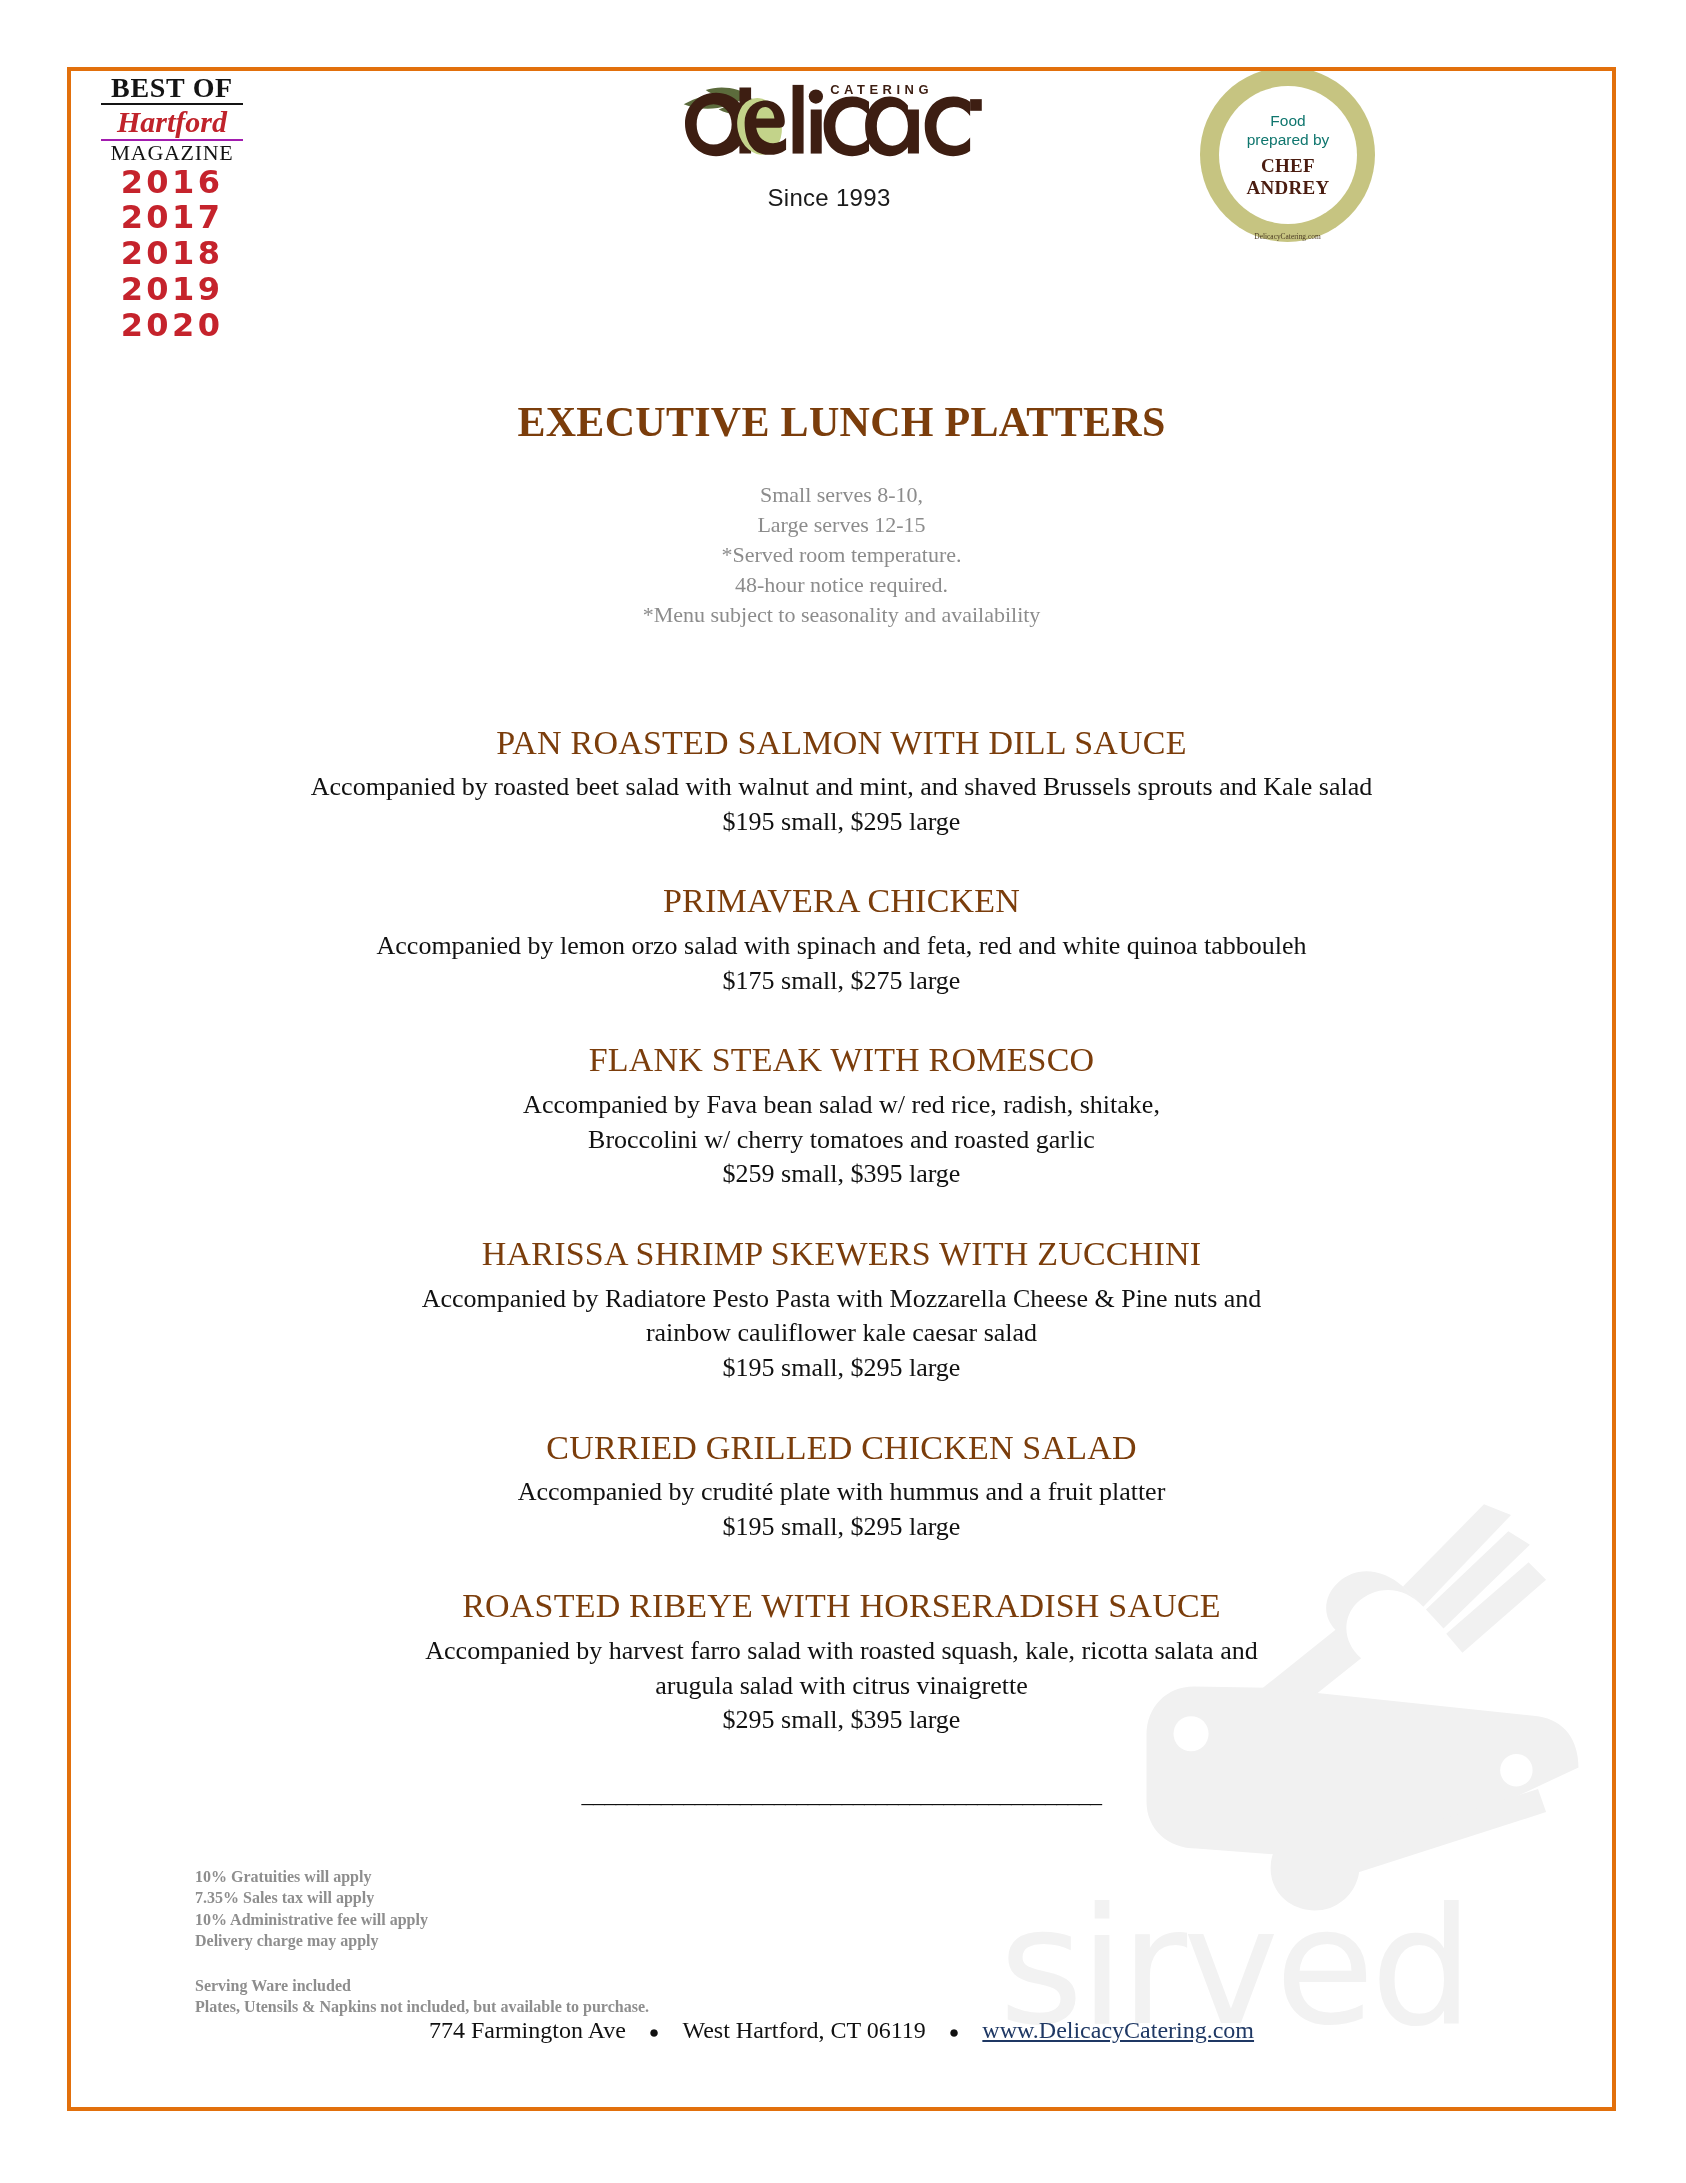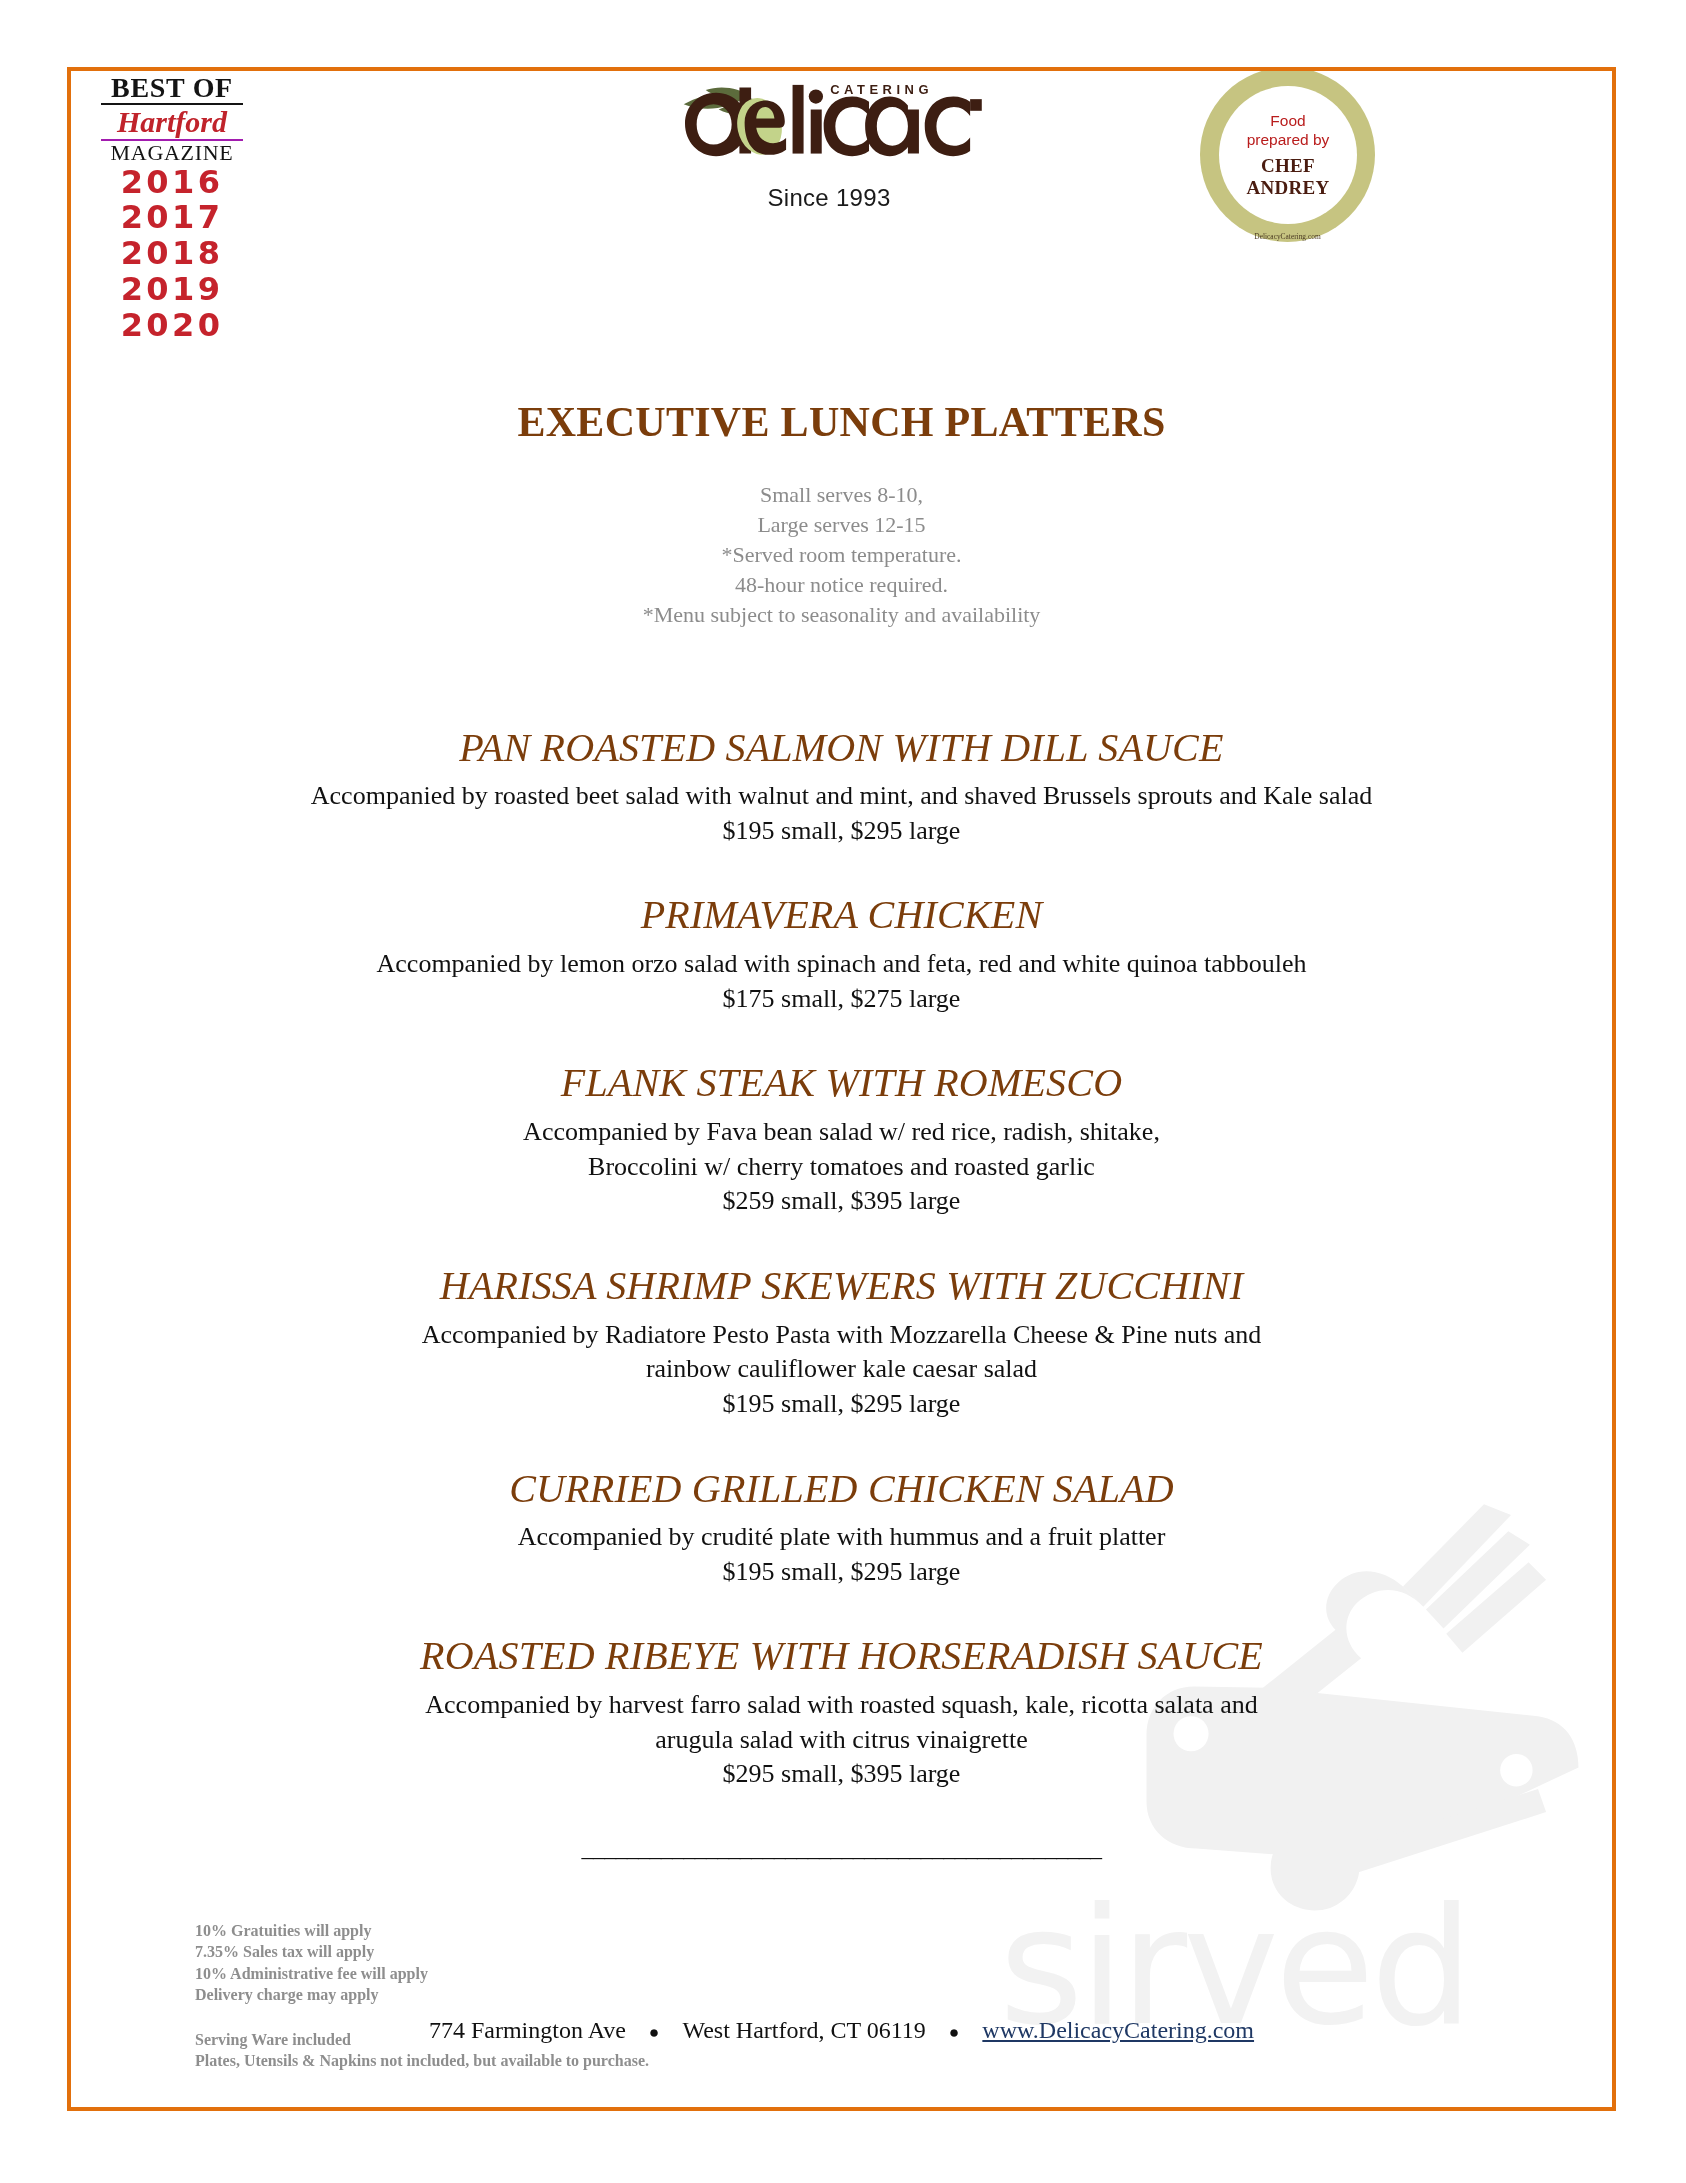--- a/index.html
+++ b/index.html
@@ -162,21 +162,21 @@
     background: #ffffff;
     display: flex;
     flex-direction: column;
     align-items: center;
     justify-content: center;
     text-align: center;
   }
   #badge-chef .chef-l1 {
     font-family: "Liberation Sans", sans-serif;
     font-size: 15.5px;
-    color: #b91c1c;
+    color: #0f766e;
     line-height: 1.22;
   }
   #badge-chef .chef-name {
     font-family: "Liberation Serif", serif;
     font-weight: bold;
     font-size: 19px;
     color: #4A1C10;
     line-height: 1.12;
     margin-top: 5.4px;
     letter-spacing: 0.3px;
@@ -222,25 +222,24 @@
 
   #items {
     margin-top: 94px;
   }
   .menu-item {
     text-align: center;
     margin-bottom: 43px;
   }
   .item-name {
     font-family: "Liberation Serif", serif;
-    font-size: 40px;
+    font-size: 34px;
     color: #7B3D0B;
     letter-spacing: 0.2px;
     margin-bottom: 8.8px;
-    font-style: italic;
   }
   .item-desc-line {
     font-family: "Liberation Serif", serif;
     font-size: 26px;
     color: #111111;
     line-height: 1.33;
   }
   .item-price {
     font-family: "Liberation Serif", serif;
     font-size: 26px;

